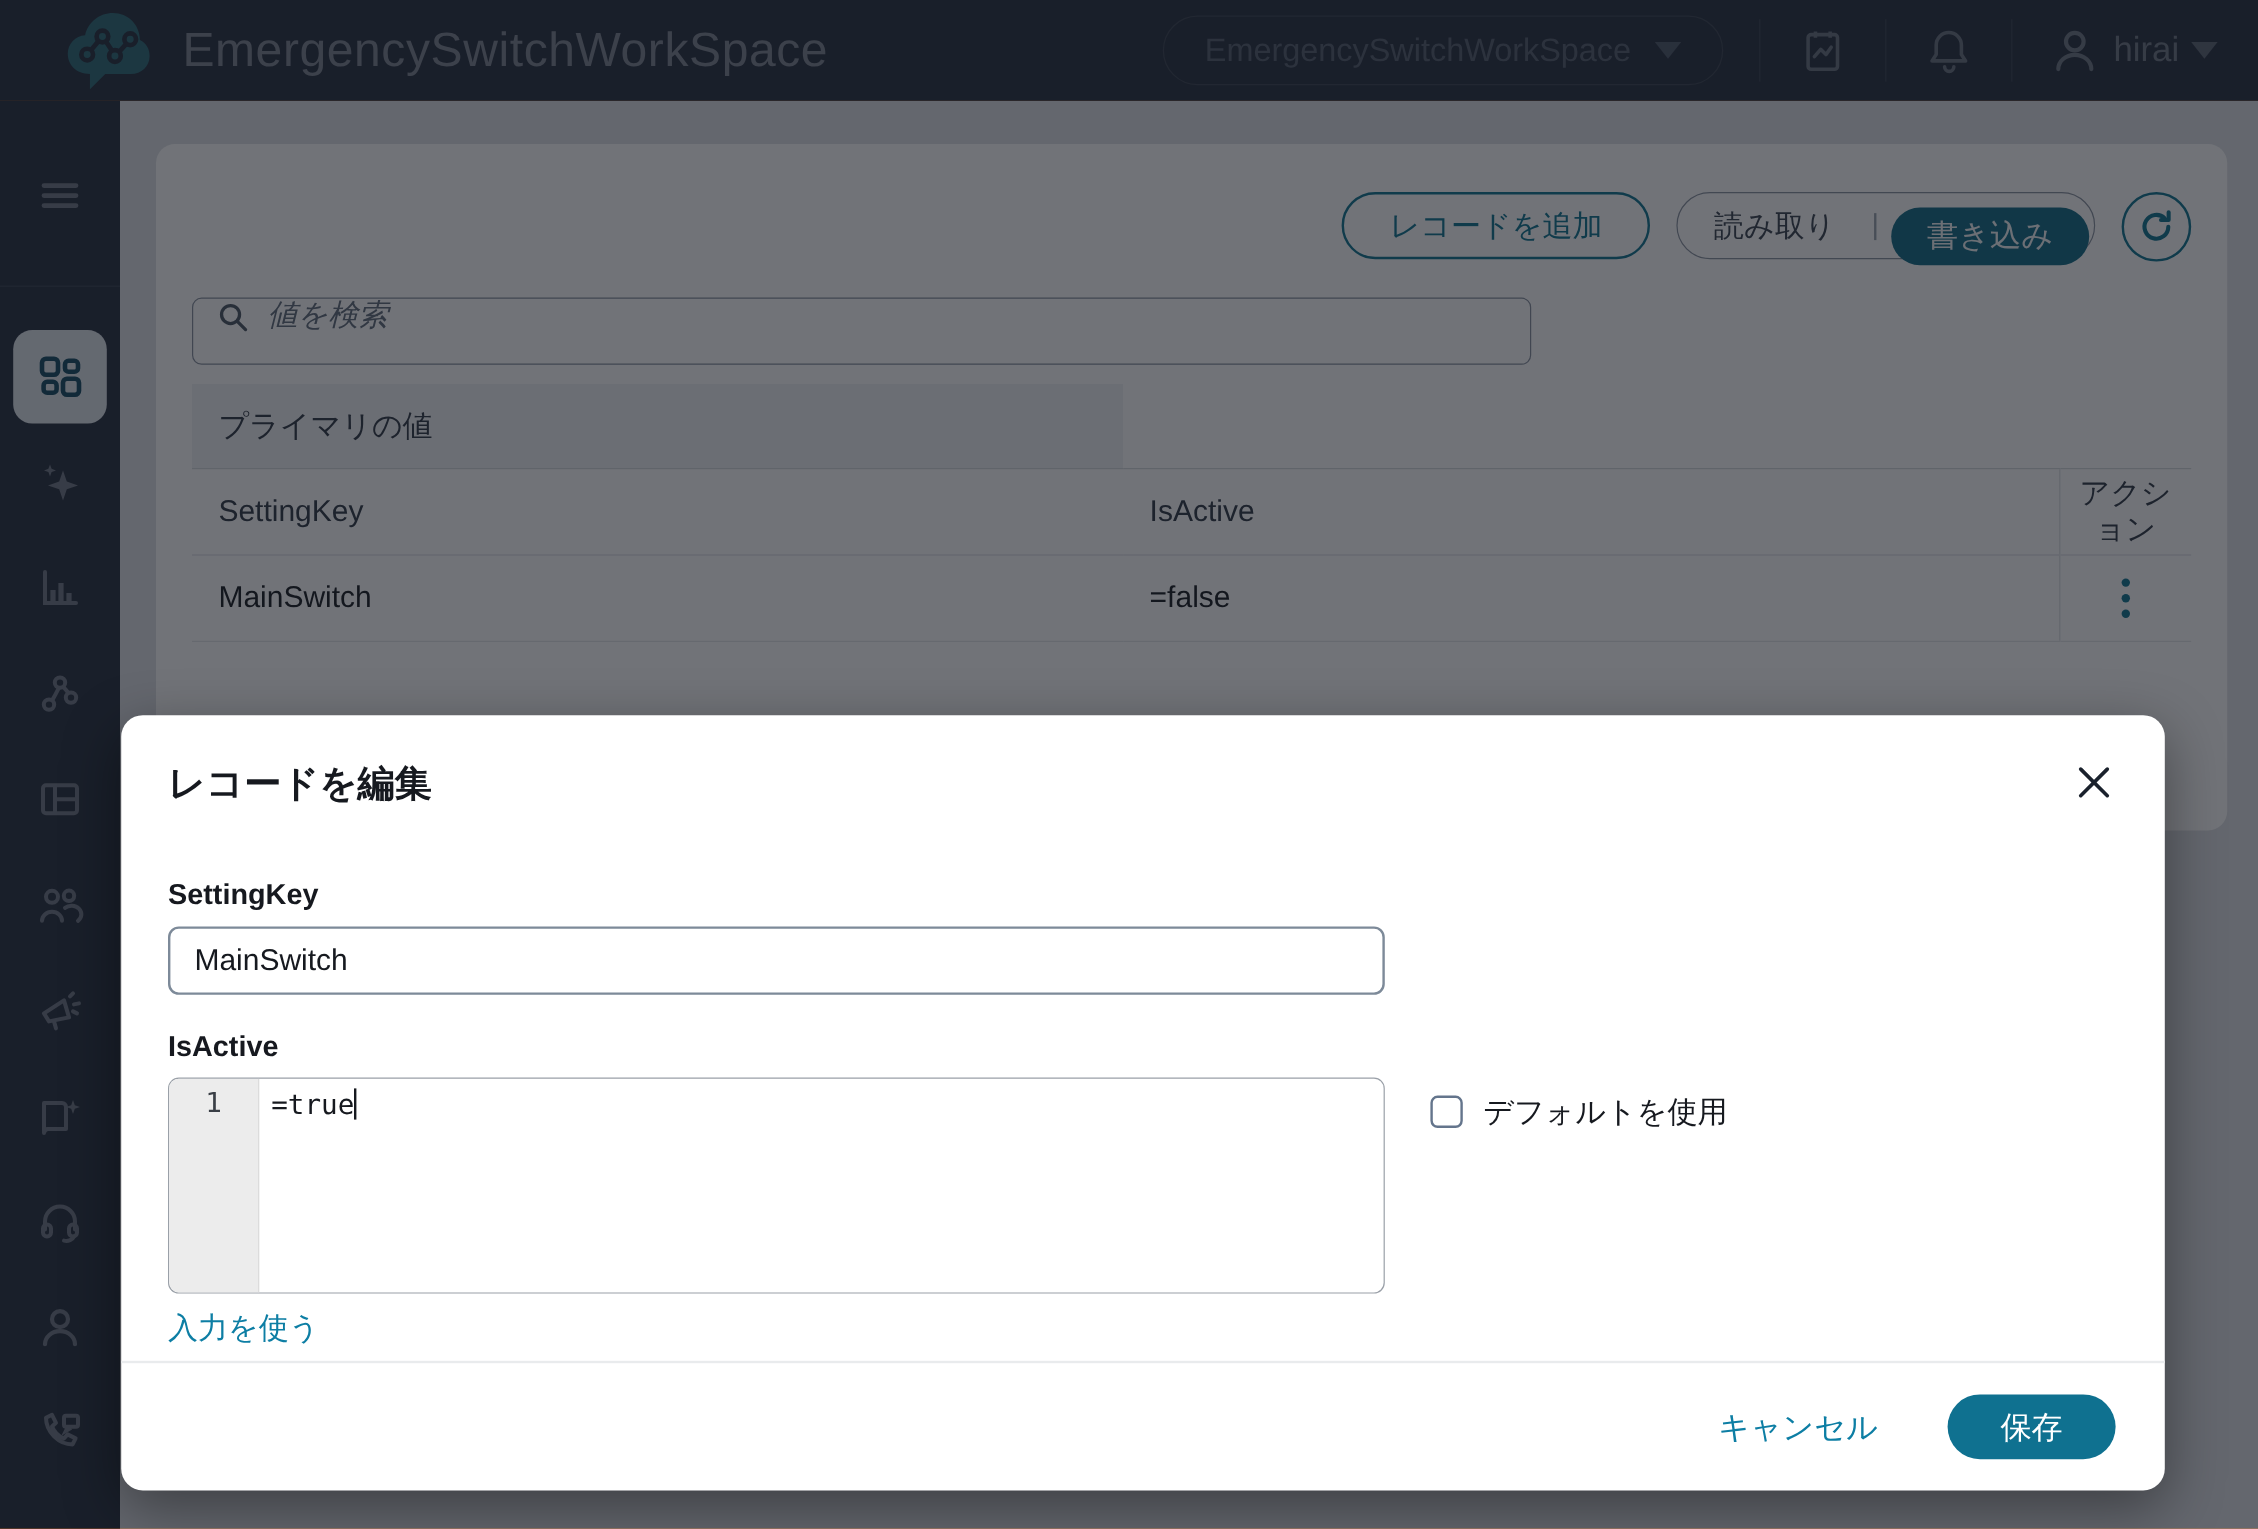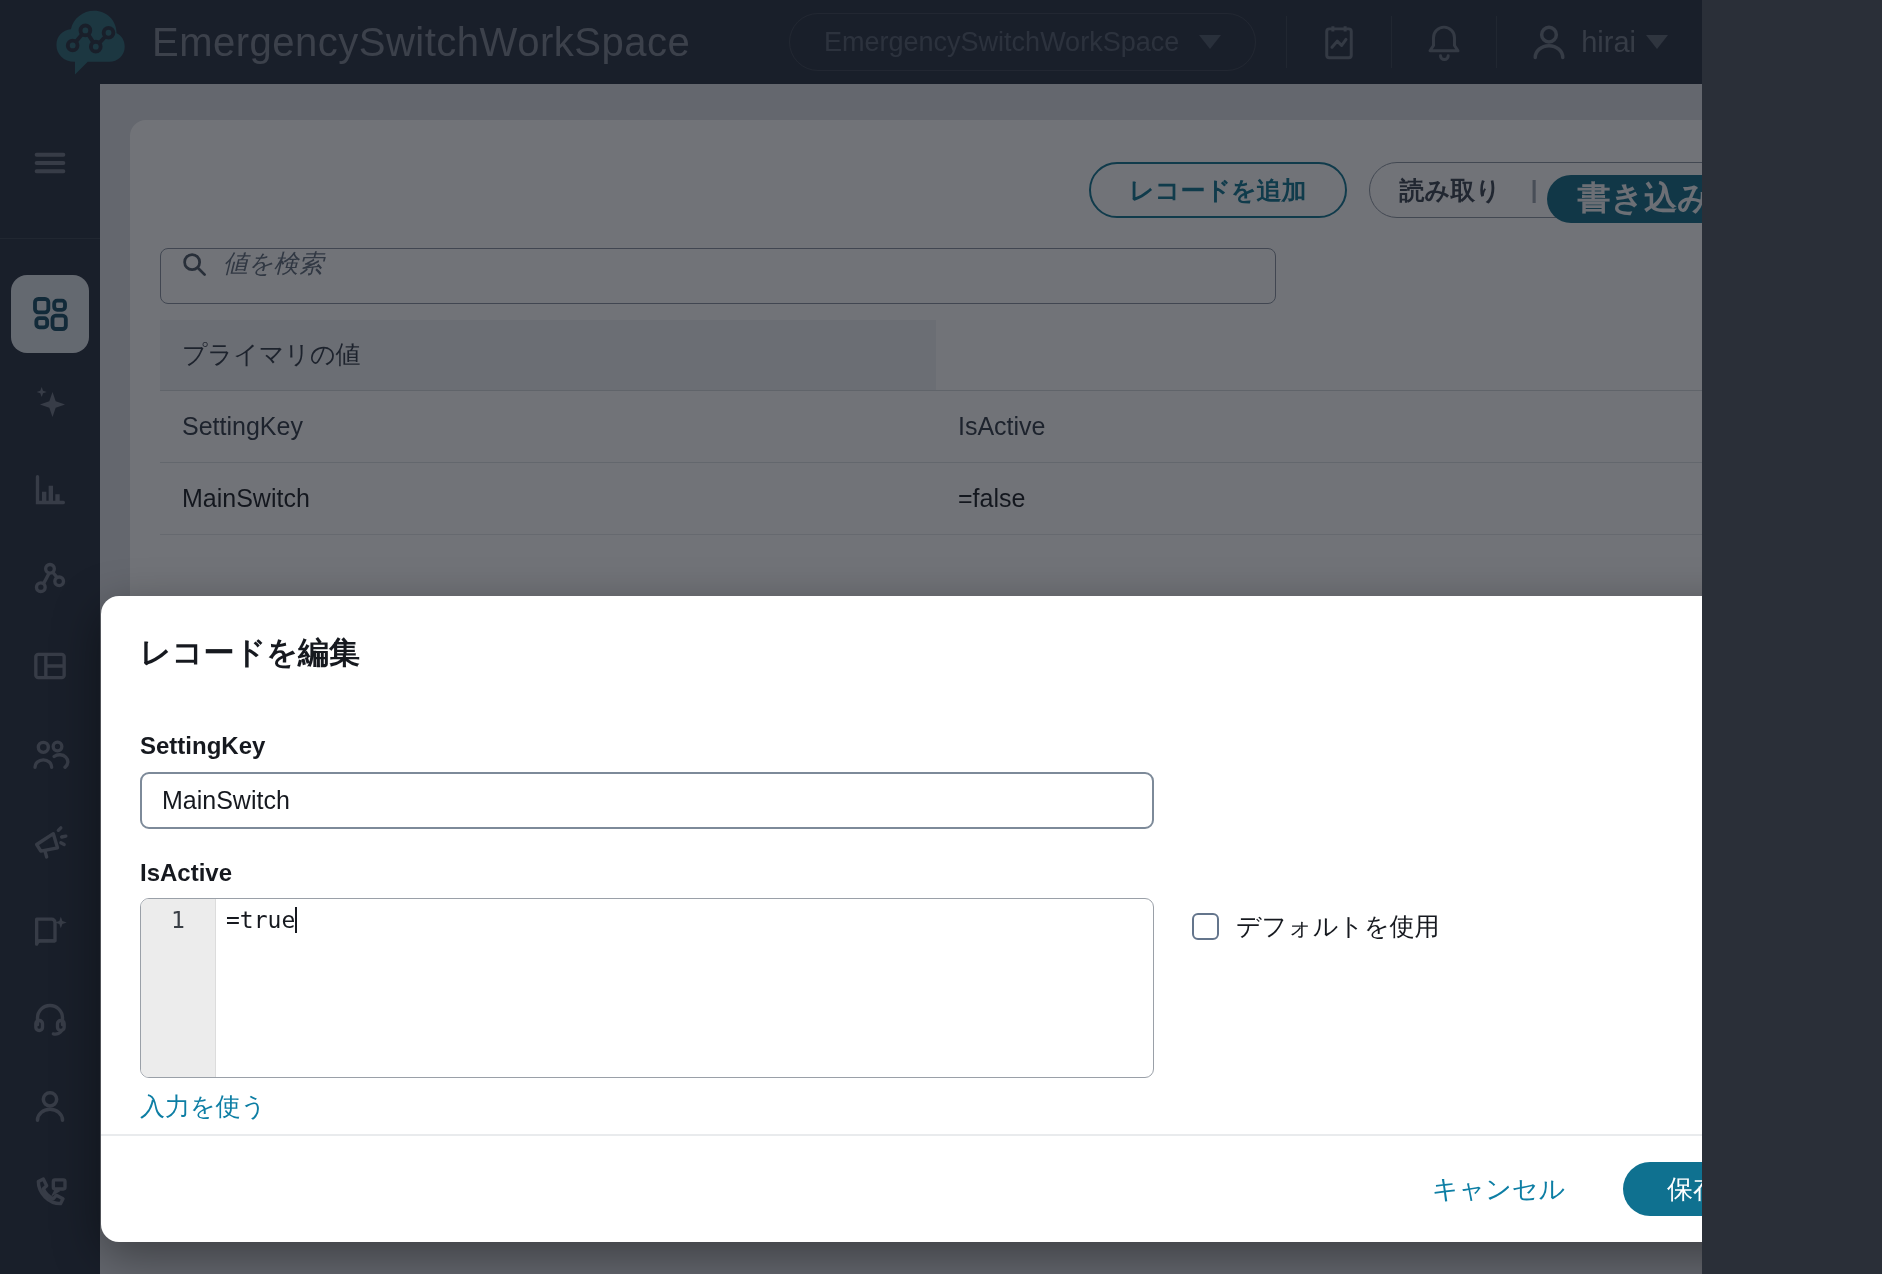--- a/index.html
+++ b/index.html
@@ -1,18 +1,18 @@
 <!DOCTYPE html>
 <html><head>
 <meta charset="utf-8">
 <style>
   * { margin:0; padding:0; box-sizing:border-box; }
   html,body { background:#2a2f38; }
   body { font-family:"Liberation Sans","DejaVu Sans",sans-serif; }
-  .screen { position:relative; width:1702px; height:1274px; overflow:hidden; background:#f97316; }
+  .screen { position:relative; width:1882px; height:1274px; overflow:hidden; background:#f97316; }
 
   
   .topbar { position:absolute; top:0; left:0; right:0; height:84px; background:#252e3e;
             display:flex; align-items:center; padding:0 34px 0 52px; z-index:1; }
   .logo { width:76px; height:76px; display:flex; align-items:center; justify-content:center; }
   .app-title { color:#7b828e; font-size:40px; margin-left:24px; letter-spacing:.5px; }
   .topbar-spacer { flex:1; }
   .ws-pill { display:flex; align-items:center; gap:20px; border:1.5px solid #3a4350; border-radius:33px;
              height:58px; padding:0 34px; color:#545e6d; font-size:27px; cursor:pointer; }
   .tri-down { width:0; height:0; border-left:11px solid transparent; border-right:11px solid transparent;
@@ -31,28 +31,28 @@
   .sb-divider { width:100px; height:1px; background:#39424f; margin:26px 0 36px; }
   .sb-item.active { background:#dfe5ec; color:#134a61; }
 
   
   .content { position:absolute; top:84px; left:100px; right:0; bottom:0; background:#dfe2e6; }
   .card { position:absolute; left:30px; top:36px; width:1726px; height:572px; background:#ffffff;
           border-radius:16px; padding:40px 30px 0; }
   .card-head { display:flex; align-items:flex-start; }
   .card-title { font-size:31px; font-weight:bold; color:#1f2733; line-height:44px; }
   .card-sub { font-size:23px; color:#39424f; margin-top:18px; }
-  .head-actions { margin-left:auto; display:flex; align-items:flex-end; gap:22px;font-weight:bold; }
+  .head-actions { margin-left:auto; display:flex; align-items:flex-start; gap:22px; }
   .btn-outline { height:56px; border:2.5px solid #0e7390; border-radius:30px; padding:0 38px;
                  color:#0e7390; font-size:25px; background:#fff; display:flex; align-items:center; cursor:pointer; }
   .mode-toggle { height:56px; border:1.5px solid #8a93a0; border-radius:30px; display:flex; align-items:center;
                  padding:0 4px 0 0; }
   .mode-read { padding:0 30px; font-size:25px; color:#39424f; cursor:pointer; }
   .mode-sep { color:#9aa2ad; font-size:24px; }
-  .mode-write { height:48px; border-radius:26px; background:#0f6a85; color:#f2f6f8; font-size:33px;
+  .mode-write { height:48px; border-radius:26px; background:#0f6a85; color:#f2f6f8; font-size:26px;
                 display:flex; align-items:center; padding:0 30px; margin-left:10px; cursor:pointer;margin-top:17px; }
   .btn-refresh { width:58px; height:58px; border-radius:50%; border:2.5px solid #0e7390; background:#fff;
                  display:flex; align-items:center; justify-content:center; color:#0e7390; cursor:pointer; }
   .search-box { margin-top:30px; width:1116px; height:56px; border:1px solid #87909e; border-radius:8px;
                 display:flex; align-items:flex-start; padding:0 18px; gap:14px; color:#555f6c; }
   .search-box input { border:none; outline:none; flex:1; font-size:25px; font-style:italic; color:#39424f;
                       font-family:inherit; background:transparent; }
   .search-box input::placeholder { color:#5f6b7a; font-style:italic; }
 
   table.bg-table { margin-top:16px; border-collapse:collapse; width:1666px; table-layout:fixed; }

